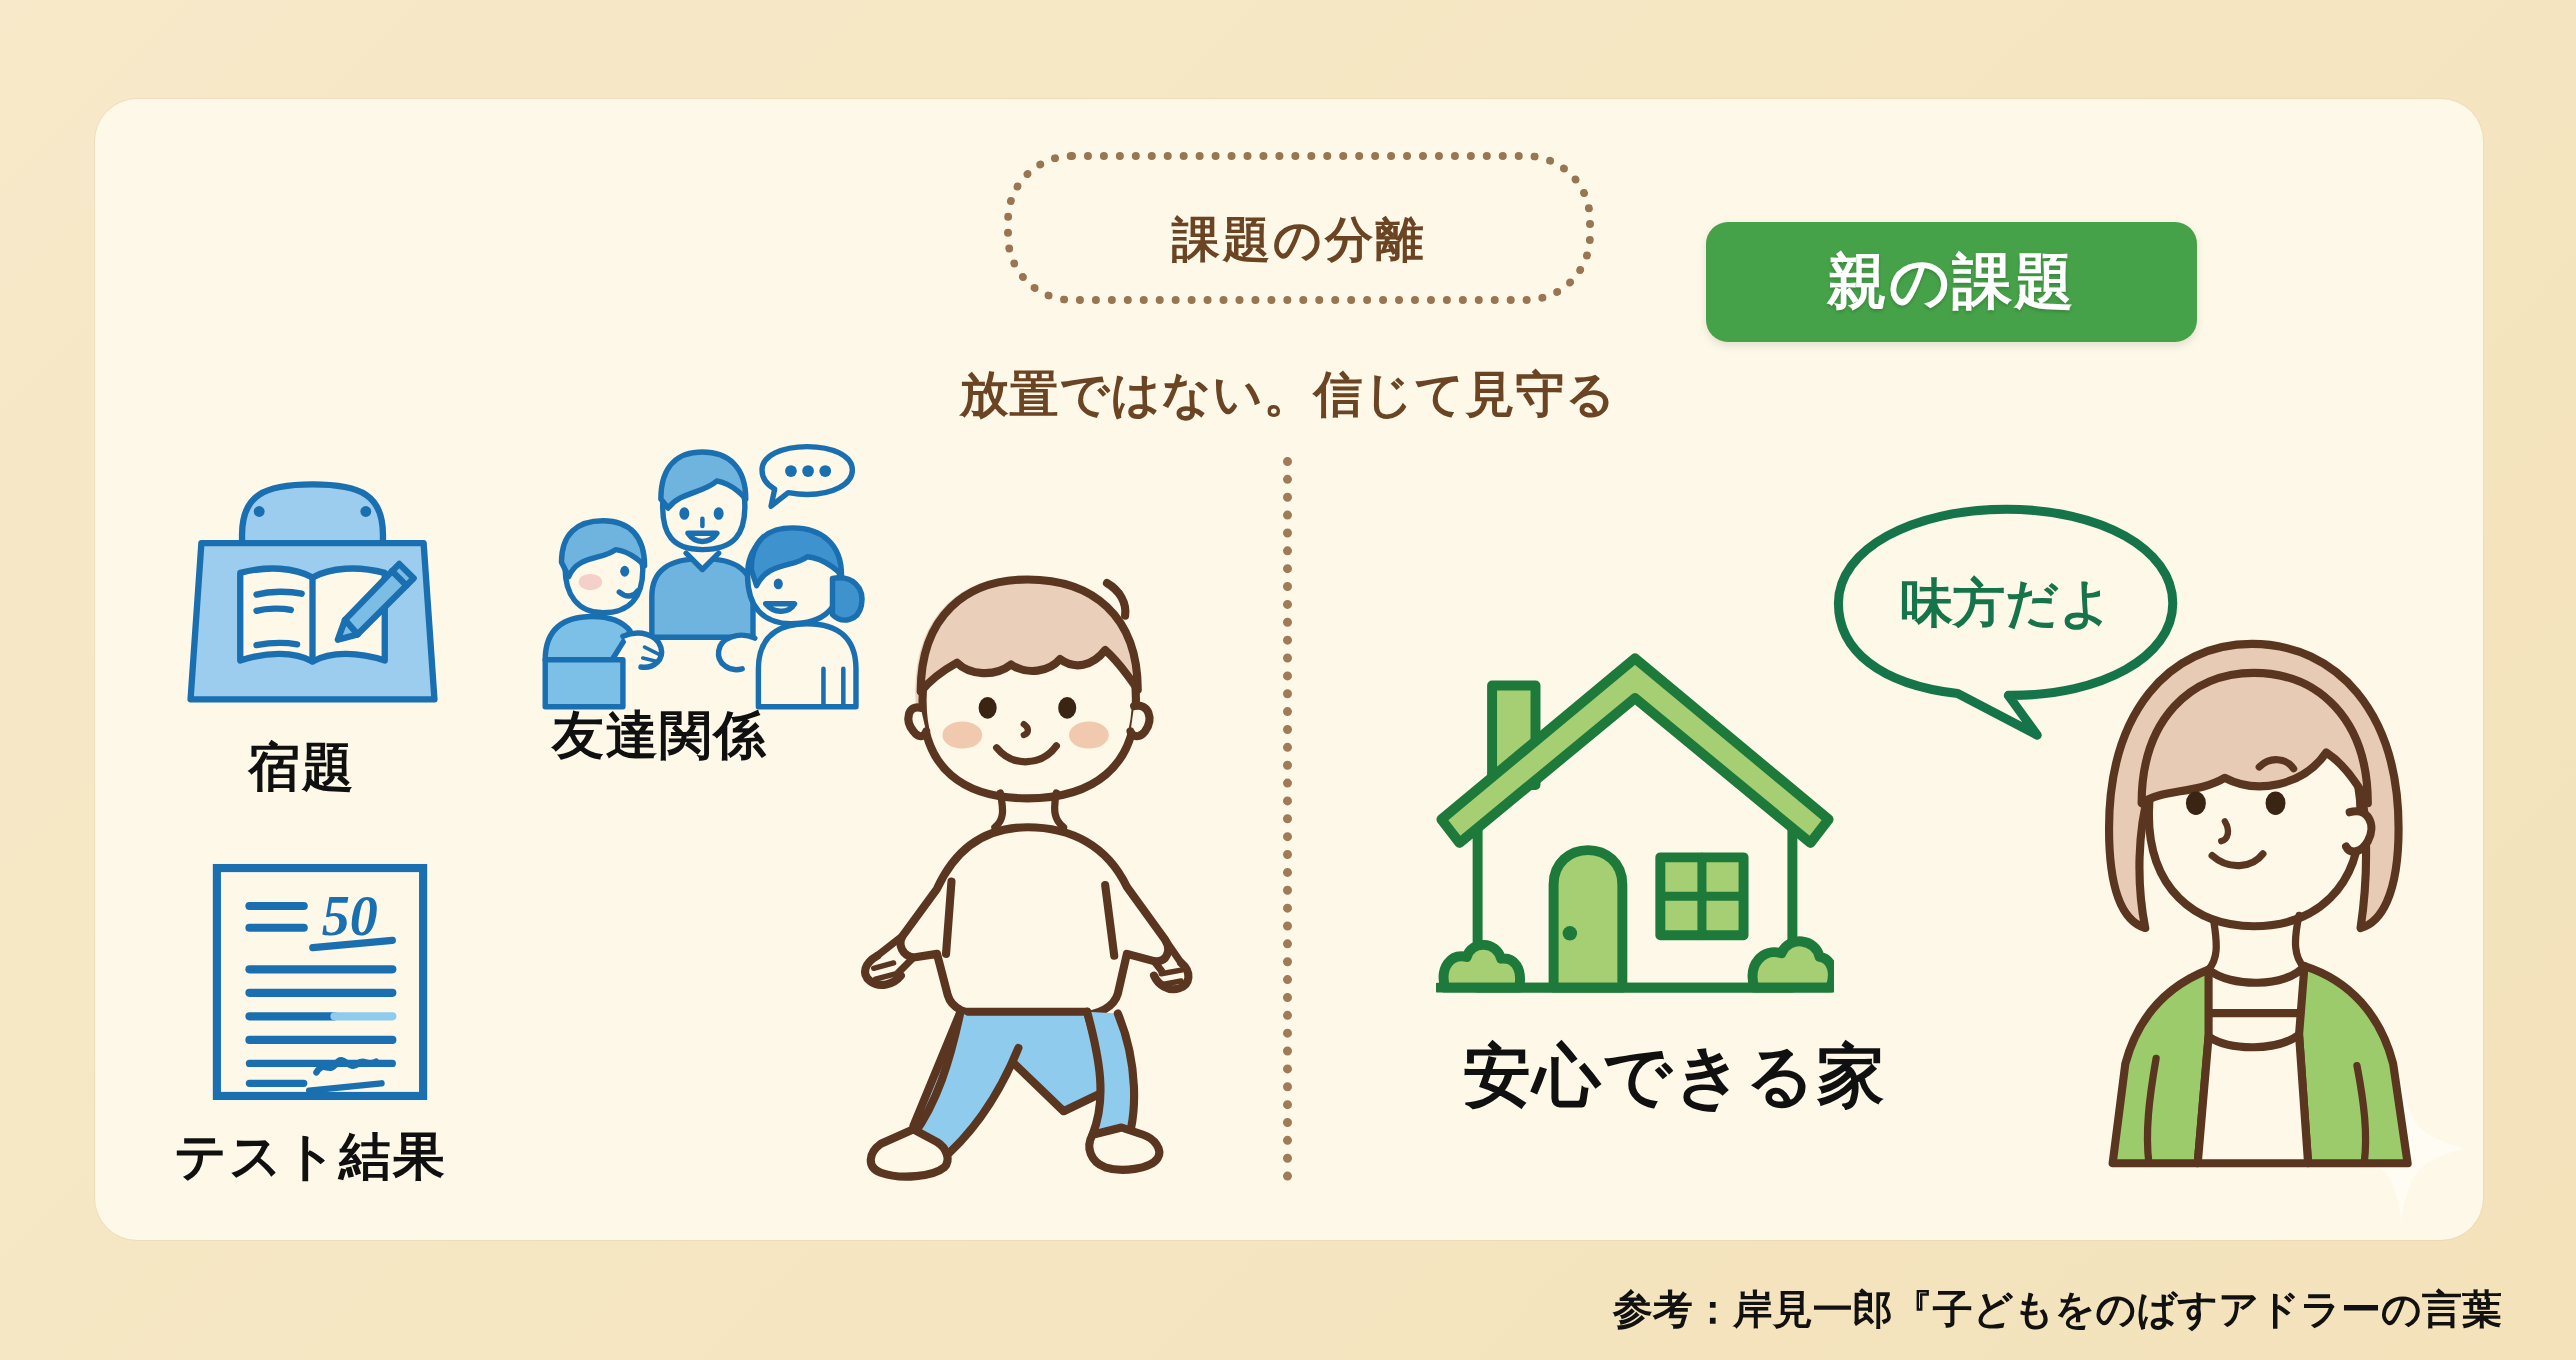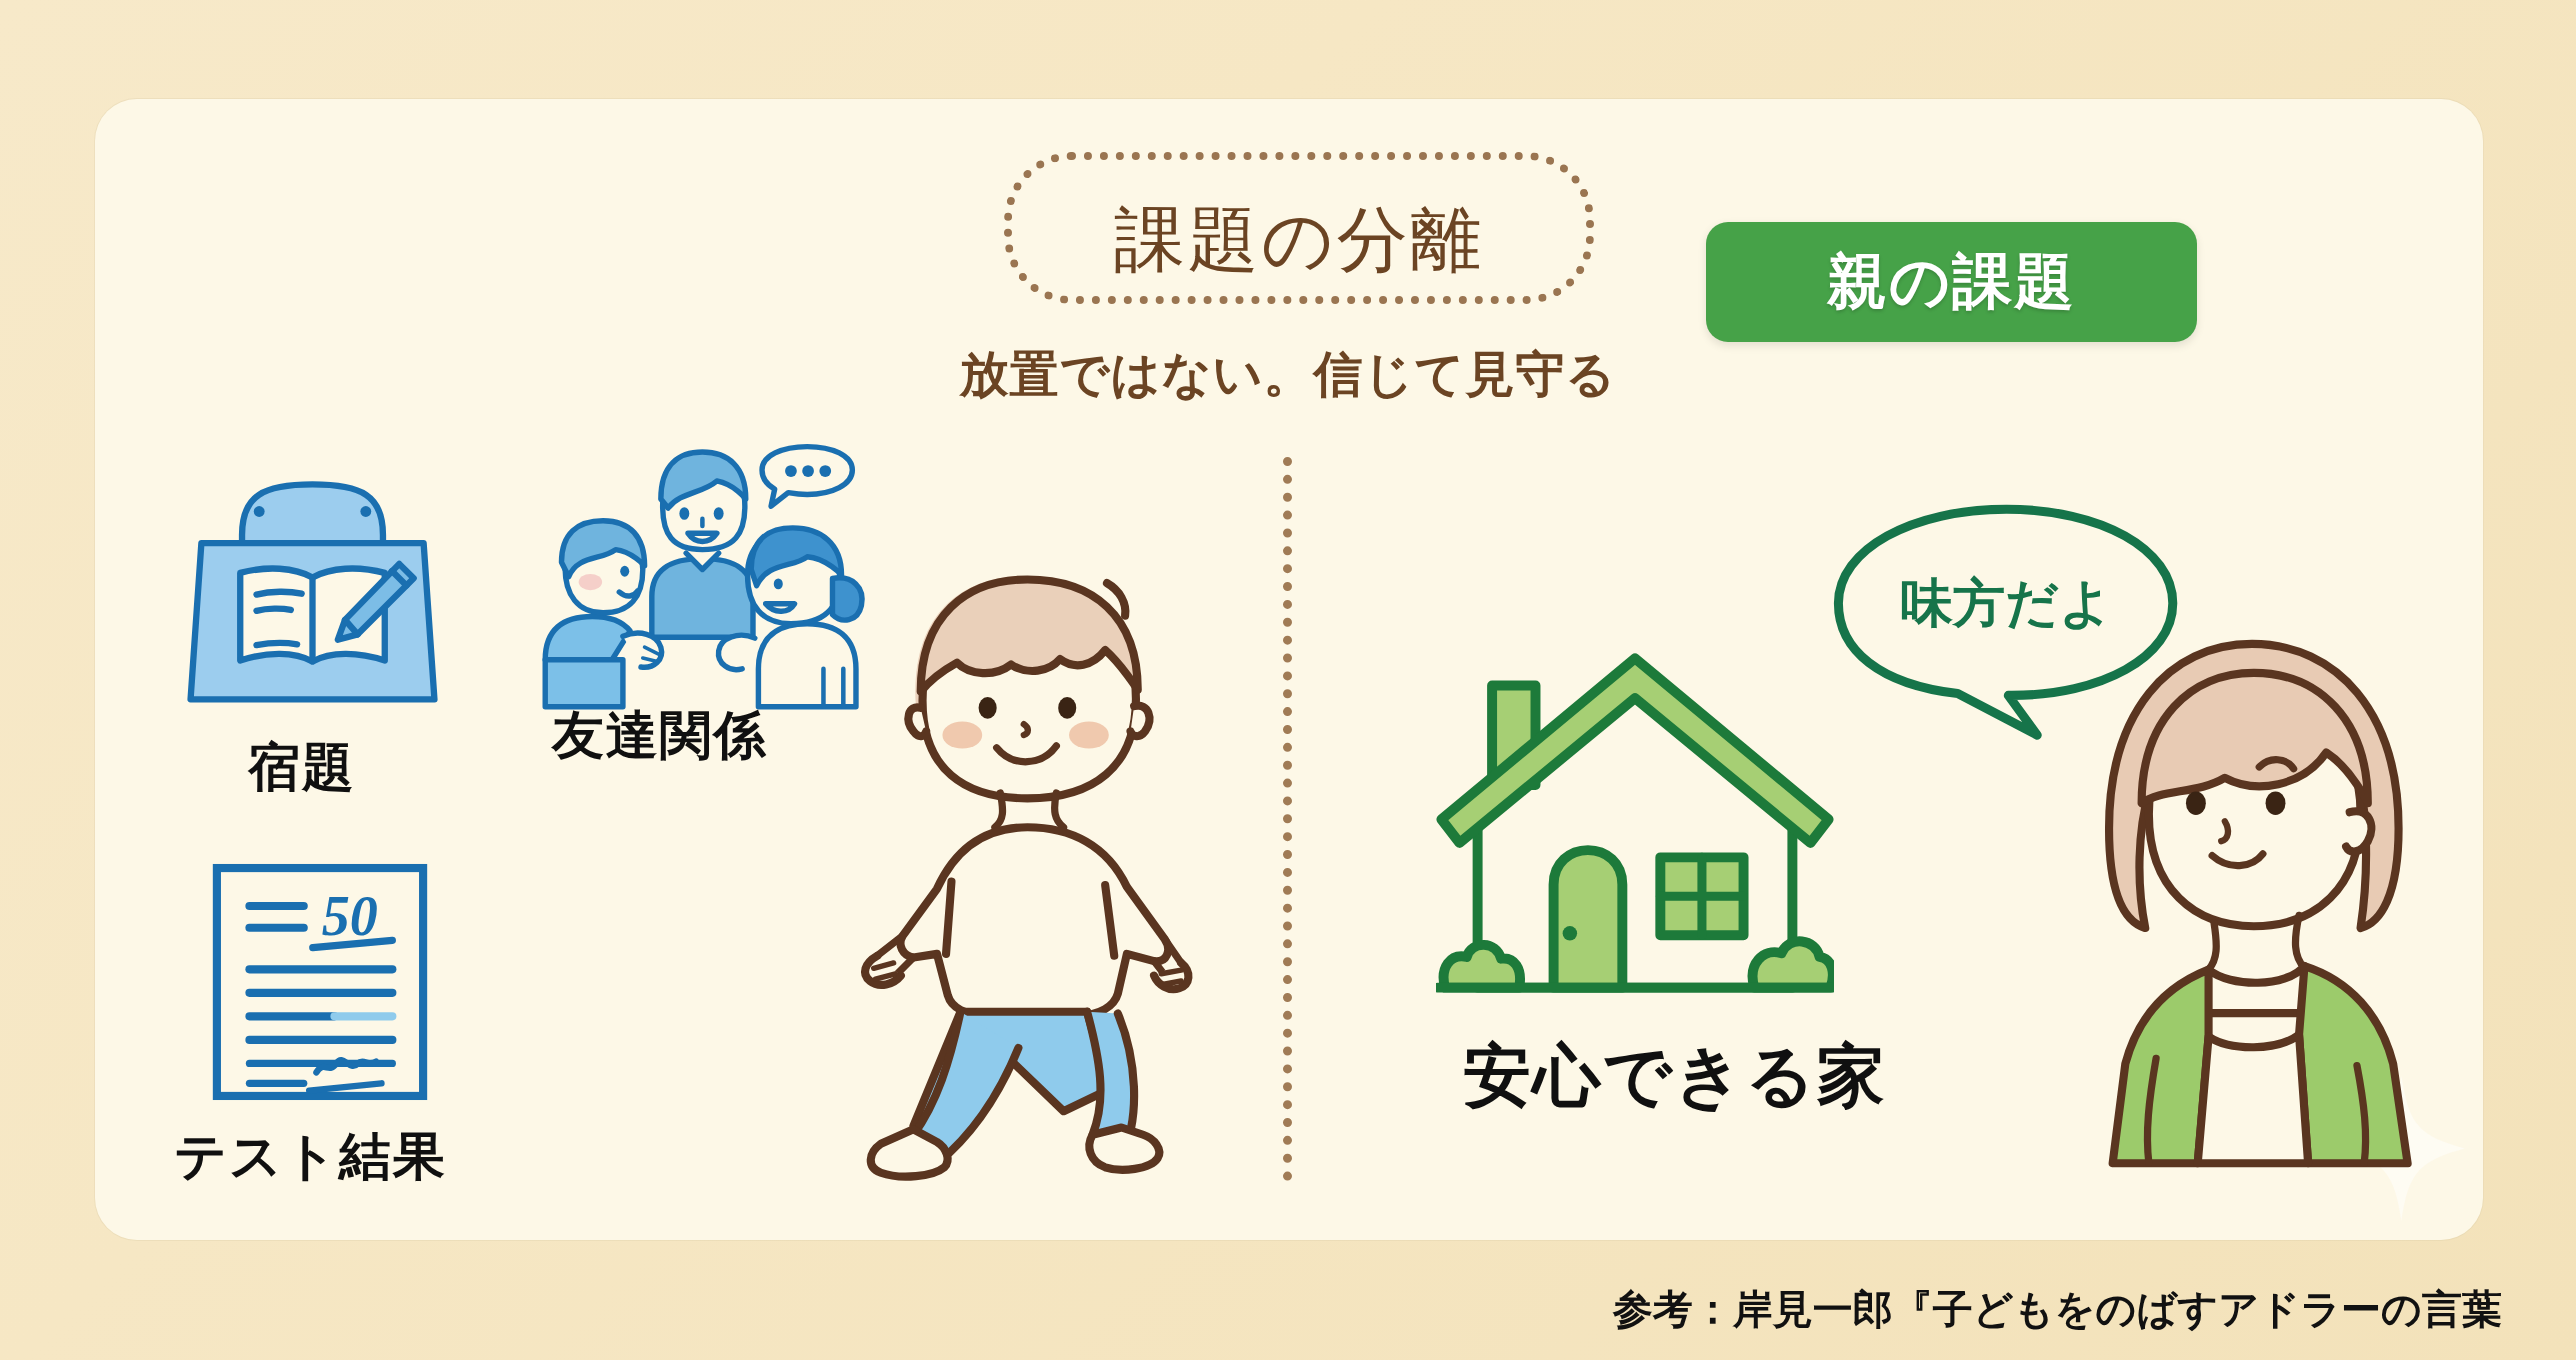--- a/index.html
+++ b/index.html
@@ -62,30 +62,30 @@
     position: absolute;
     left: 1004px; top: 152px;
     width: 574px; height: 136px;
     border: 8.1px dotted #9a7551;
     border-radius: 68px;
     display: flex;
     align-items: center;
     justify-content: center;
   }
   #center-title {
-    font-size: 71px;
-    font-weight: 400;
+    font-size: 48px;
+    font-weight: 700;
     color: #6b4423;
     letter-spacing: 2.7px;
     white-space: nowrap;
     margin-top: 24px;
   }
   #subtitle {
     position: absolute;
-    left: 0; top: 342px;
+    left: 0; top: 362px;
     width: 2576px;
     text-align: center;
     font-size: 49px;
     font-weight: 600;
     color: #6b4423;
     letter-spacing: 0.9px;
     font-family: Liberation Serif, serif;
   }
   
   #divider {

